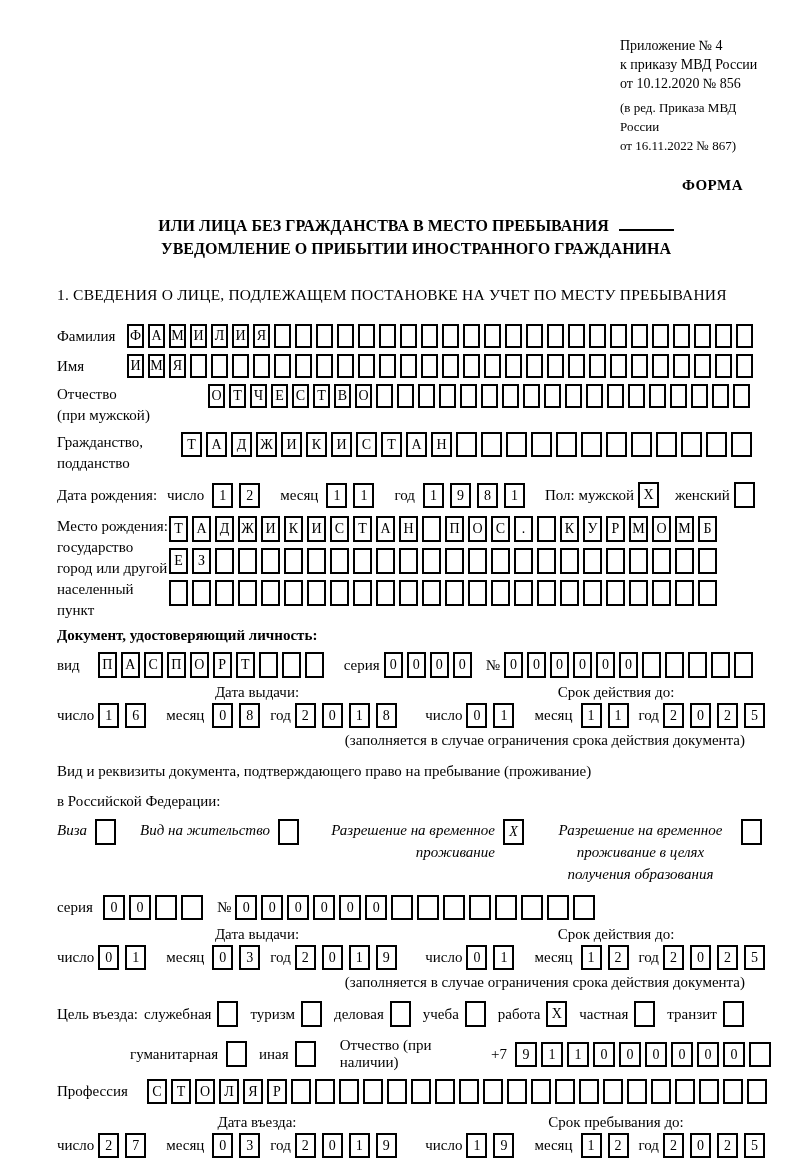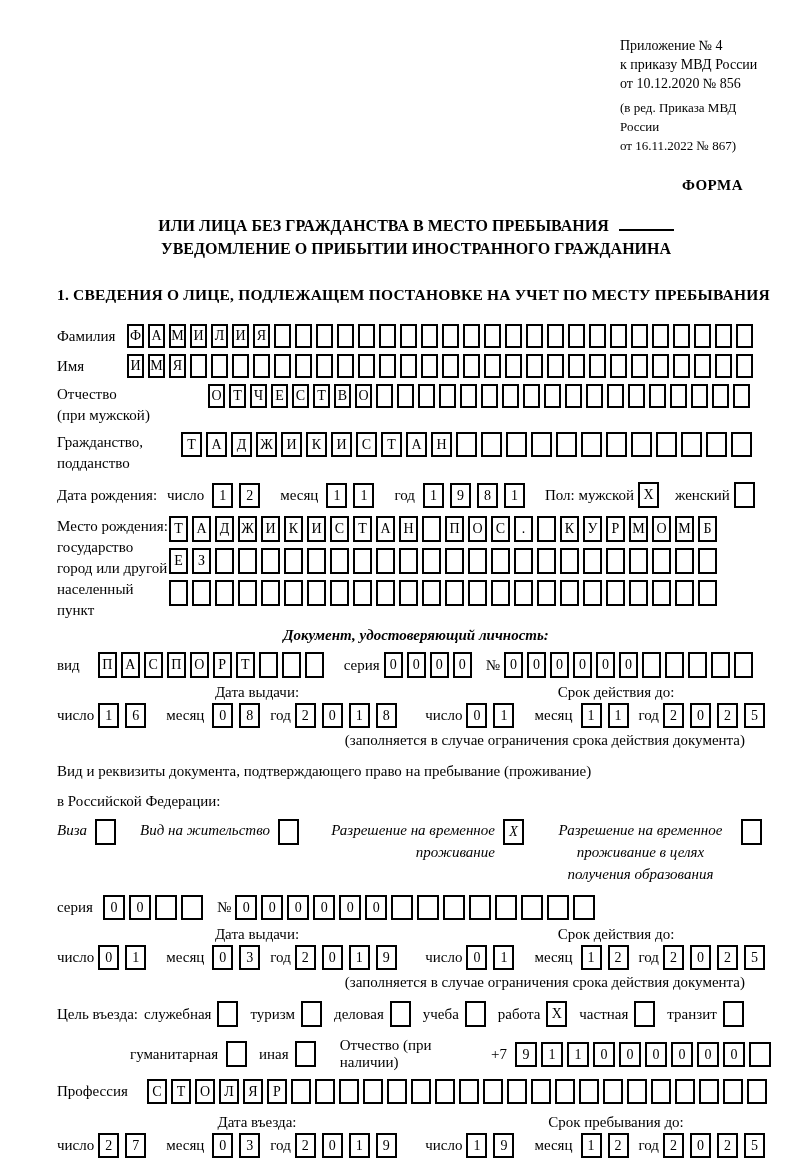--- a/index.html
+++ b/index.html
@@ -14,21 +14,21 @@
 
   
   .annex { margin-left: 563px; line-height: 19px; font-size: 14px; }
   .annex .small { font-size: 13px; }
   .annex .small.first { margin-top: 5px; }
   .forma { text-align: right; padding-right: 32px; font-weight: bold; font-size: 15px; margin-top: 22px; letter-spacing: .5px; }
 
   .title { text-align: center; font-weight: bold; font-size: 16px; line-height: 23px; margin-top: 20px; }
   .title-underline { display: inline-block; width: 55px; border-bottom: 2px solid #000; margin-left: 10px; vertical-align: baseline; }
 
-  .section-heading { font-weight: bold; font-size: 15.5px; margin-top: 26px; margin-bottom: 20px; letter-spacing: .2px; }
+  .section-heading { font-weight: normal; font-size: 15.5px; margin-top: 26px; margin-bottom: 20px; letter-spacing: .2px; }
 
   
   .row { display: flex; align-items: center; margin-bottom: 6px; }
   .row.align-top { align-items: flex-start; }
   .lbl { flex-shrink: 0; line-height: 21px; }
   .cellrow { display: inline-flex; flex-wrap: nowrap; align-items: center; }
   .cell {
     display: inline-block; width: 17px; height: 24px;
     border: 2px solid #000; margin-right: 4px;
     text-align: center; font-size: 14px; line-height: 20px;
@@ -44,21 +44,21 @@
   .checkbox .cell { width: 21px; height: 26px; line-height: 22px; margin-right: 0; }
 
   .w70  { width: 70px; }
   .w151 { width: 151px; }
   .w124 { width: 124px; }
   .w110 { width: 112px; }
   .stack .cellrow { display: flex; margin-bottom: 6px; }
 
   .dlbl { margin: 0 4px 0 10px; white-space: nowrap; }
 
-  .center-bold { text-align: center; font-weight: bold; margin: 4px 0 8px 0; font-style: italic; }
+  .center-bold { font-weight: bold; margin: 4px 0 8px 0; }
 
   
   .dates-head { display: flex; margin-top: 2px; }
   .dates-head .dh-left { width: 400px; text-align: center; }
   .dates-head .dh-right { flex: 1; text-align: center; }
   .dates-row { display: flex; align-items: center; margin-top: 2px; }
   .dates-row .dg { display: flex; align-items: center; }
   .dates-row .dg-left { width: 400px; }
   .note { font-size: 15px; text-align: right; padding-right: 30px; margin: 4px 0 10px 0; }
 

